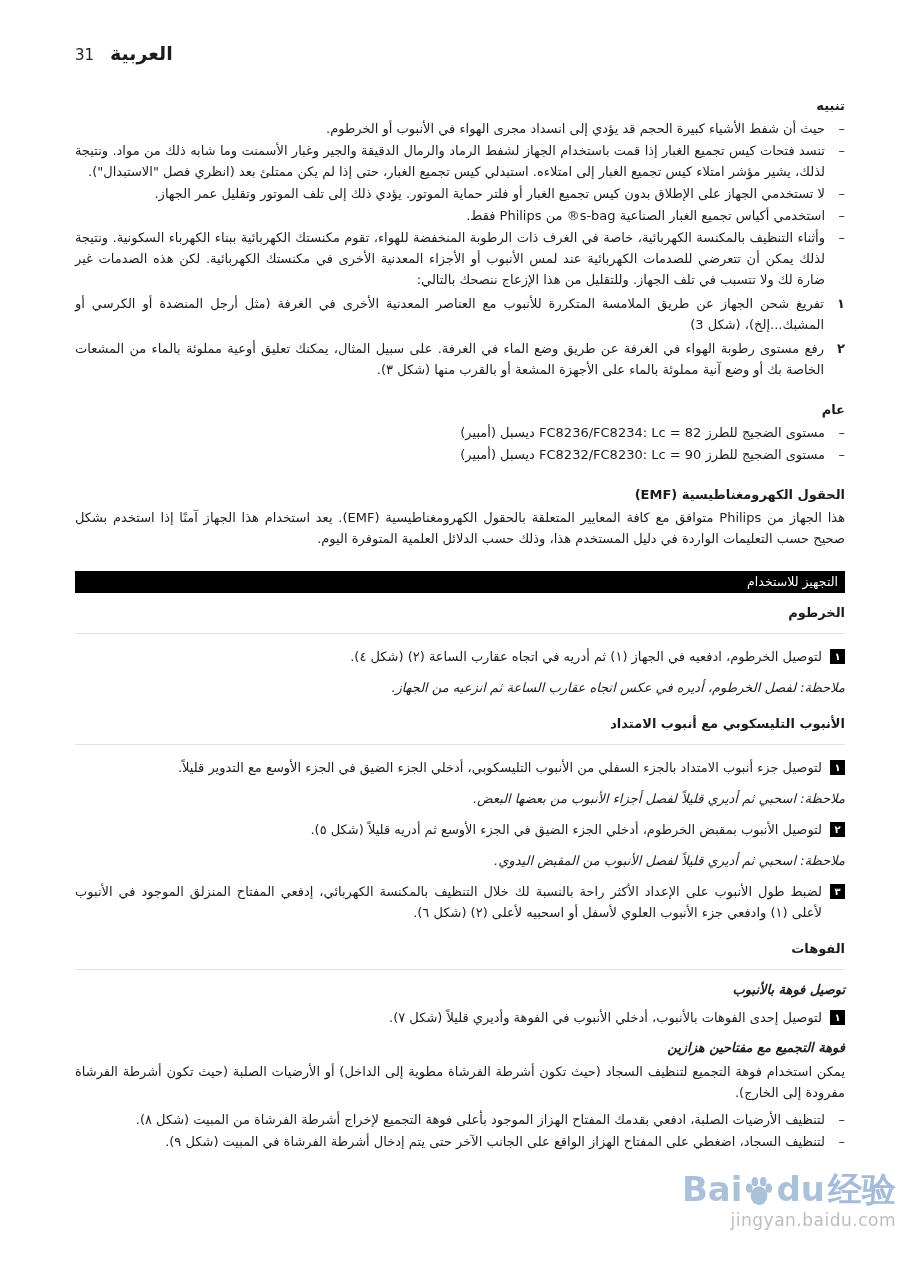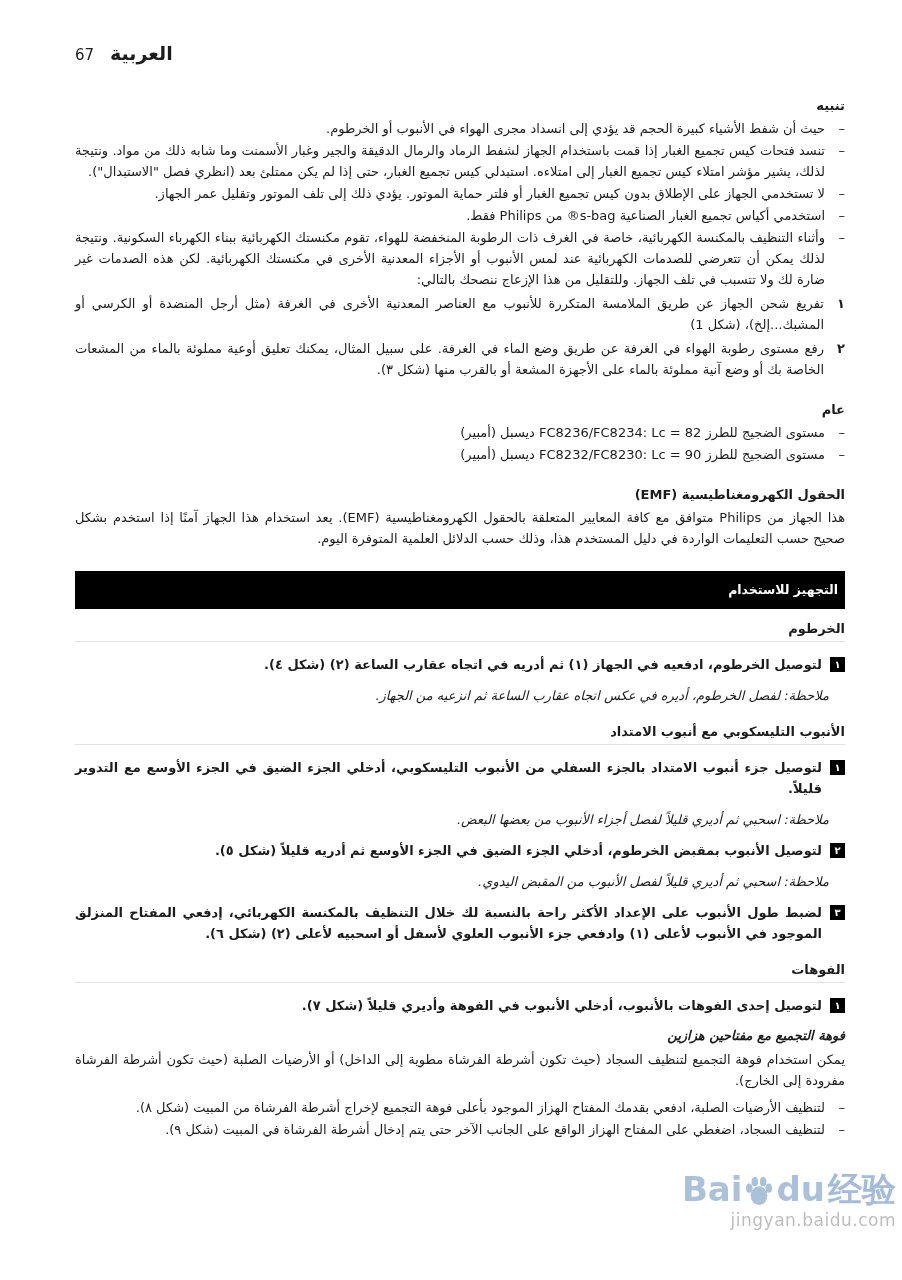--- a/index.html
+++ b/index.html
@@ -15,44 +15,44 @@
   .plang{font-size:19px;font-weight:bold;}
   .sec{margin-bottom:22px;margin-top:20px;}
   .h-bold{font-size:13px;font-weight:bold;margin-bottom:5px;}
   .para{font-size:13px;line-height:21px;text-align:justify;}
   .bullet{display:flex;gap:9px;font-size:13px;line-height:21px;margin-bottom:1px;}
   .dash{flex:0 0 11px;}
   .bullet .txt{flex:1;text-align:justify;}
   .numitem{display:flex;gap:9px;font-size:13px;line-height:21px;margin:3px 0;}
   .nnum{flex:0 0 12px;font-weight:bold;}
   .numitem .txt{flex:1;text-align:justify;}
-  .bar{background:#000;color:#fff;font-size:12.5px;font-weight:bold;line-height:20px;padding:9px 7px;margin:0 0 12px;}
+  .bar{background:#000;color:#fff;font-size:12.5px;font-weight:normal;line-height:20px;padding:1px 7px;margin:0 0 12px;}
   .blk{margin-top:18px;}
   .blk-first{margin-top:0;}
-  .subhead{font-size:13px;font-weight:bold;padding-bottom:5px;margin-bottom:12px;border-bottom:1px solid #e2e2e2;}
+  .subhead{font-size:13px;font-weight:bold;padding-bottom:13px;margin-bottom:12px;border-bottom:1px solid #e2e2e2;}
   .subsub{font-size:13px;font-weight:bold;font-style:italic;margin:12px 0 6px;}
   .step{display:flex;gap:8px;font-size:13px;line-height:21px;margin:10px 0;}
   .badge{flex:0 0 15px;height:15px;background:#000;color:#fff;font-size:10px;font-weight:bold;
          display:flex;align-items:center;justify-content:center;margin-top:3px;}
-  .step .txt{flex:1;font-weight:bold;text-align:justify;}
-  .note{font-size:13px;line-height:21px;font-style:italic;margin:9px 16px;}
+  .step .txt{flex:1;font-weight:normal;text-align:justify;}
+  .note{font-size:13px;line-height:21px;font-style:italic;margin:9px 0;}
   .wm{position:absolute;right:6px;bottom:50px;direction:ltr;text-align:right;}
   .wm-logo{display:flex;align-items:flex-end;justify-content:flex-end;gap:3px;
            font-size:34px;font-weight:bold;color:#a7bed9;opacity:.95;line-height:1;}
   .wm-cn{color:#a0b9d8;}
   .paw{display:block;}
   .wm-url{font-size:17px;color:#bdbdbd;margin-top:4px;letter-spacing:.5px;}
 </style>
 </head>
 <body>
 
 <div class="page">
 
   <header class="hdr">
-    <span class="pnum">67</span>
+    <span class="pnum">31</span>
     <span class="plang">العربية</span>
   </header>
 
   <section class="sec">
     <h3 class="h-bold">تنبيه</h3>
 
     <div class="bullet">
       <span class="dash">–</span>
       <span class="txt">حيث أن شفط الأشياء كبيرة الحجم قد يؤدي إلى انسداد مجرى الهواء في الأنبوب أو الخرطوم.</span>
     </div>
@@ -68,21 +68,21 @@
       <span class="dash">–</span>
       <span class="txt">استخدمي أكياس تجميع الغبار الصناعية s-bag® من Philips فقط.</span>
     </div>
     <div class="bullet">
       <span class="dash">–</span>
       <span class="txt">وأثناء التنظيف بالمكنسة الكهربائية، خاصة في الغرف ذات الرطوبة المنخفضة للهواء، تقوم مكنستك الكهربائية ببناء الكهرباء السكونية. ونتيجة لذلك يمكن أن تتعرضي للصدمات الكهربائية عند لمس الأنبوب أو الأجزاء المعدنية الأخرى في مكنستك الكهربائية. لكن هذه الصدمات غير ضارة لك ولا تتسبب في تلف الجهاز. وللتقليل من هذا الإزعاج ننصحك بالتالي:</span>
     </div>
 
     <div class="numitem">
       <span class="nnum">١</span>
-      <span class="txt">تفريغ شحن الجهاز عن طريق الملامسة المتكررة للأنبوب مع العناصر المعدنية الأخرى في الغرفة (مثل أرجل المنضدة أو الكرسي أو المشبك...إلخ)، (شكل 1)</span>
+      <span class="txt">تفريغ شحن الجهاز عن طريق الملامسة المتكررة للأنبوب مع العناصر المعدنية الأخرى في الغرفة (مثل أرجل المنضدة أو الكرسي أو المشبك...إلخ)، (شكل 3)</span>
     </div>
     <div class="numitem">
       <span class="nnum">٢</span>
       <span class="txt">رفع مستوى رطوبة الهواء في الغرفة عن طريق وضع الماء في الغرفة. على سبيل المثال، يمكنك تعليق أوعية مملوئة بالماء من المشعات الخاصة بك أو وضع آنية مملوئة بالماء على الأجهزة المشعة أو بالقرب منها (شكل ٣).</span>
     </div>
   </section>
 
   <section class="sec">
     <h3 class="h-bold">عام</h3>
     <div class="bullet">
@@ -124,20 +124,21 @@
     </div>
     <p class="note">ملاحظة: اسحبي ثم أديري قليلاً لفصل الأنبوب من المقبض اليدوي.</p>
     <div class="step">
       <span class="badge">٣</span>
       <span class="txt">لضبط طول الأنبوب على الإعداد الأكثر راحة بالنسبة لك خلال التنظيف بالمكنسة الكهربائي، إدفعي المفتاح المنزلق الموجود في الأنبوب لأعلى (١) وادفعي جزء الأنبوب العلوي لأسفل أو اسحبيه لأعلى (٢) (شكل ٦).</span>
     </div>
   </section>
 
   <section class="blk">
     <h4 class="subhead">الفوهات</h4>
+    <h5 class="subsub">توصيل فوهة بالأنبوب</h5>
     <div class="step">
       <span class="badge">١</span>
       <span class="txt">لتوصيل إحدى الفوهات بالأنبوب، أدخلي الأنبوب في الفوهة وأديري قليلاً (شكل ٧).</span>
     </div>
     <h5 class="subsub">فوهة التجميع مع مفتاحين هزازين</h5>
     <p class="para">يمكن استخدام فوهة التجميع لتنظيف السجاد (حيث تكون أشرطة الفرشاة مطوية إلى الداخل) أو الأرضيات الصلبة (حيث تكون أشرطة الفرشاة مفرودة إلى الخارج).</p>
     <div class="bullet" style="margin-top:6px;">
       <span class="dash">–</span>
       <span class="txt">لتنظيف الأرضيات الصلبة، ادفعي بقدمك المفتاح الهزاز الموجود بأعلى فوهة التجميع لإخراج أشرطة الفرشاة من المبيت (شكل ٨).</span>
     </div>

